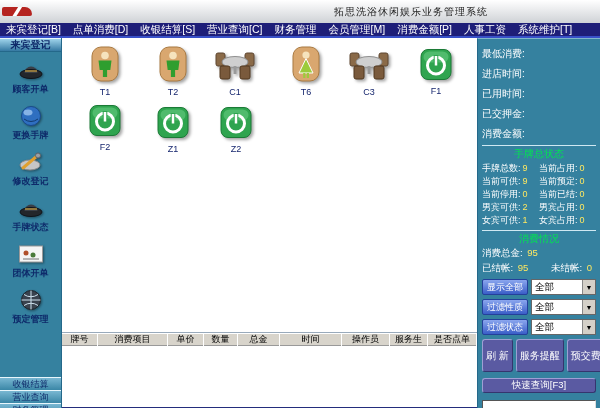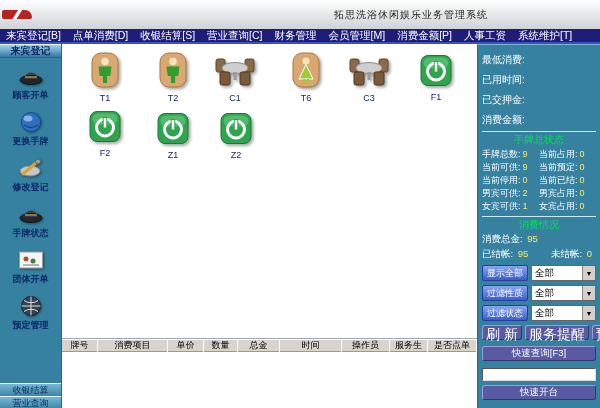--- a/index.html
+++ b/index.html
@@ -1,20 +1,20 @@
 <!DOCTYPE html>
 <html><head>
 <meta charset="utf-8">
 <style>
   * { margin:0; padding:0; box-sizing:border-box; font-family:"Liberation Sans","DejaVu Sans",sans-serif; }
   body { background:#888; }
   .window { width:600px; height:408px; position:relative; overflow:hidden; background:#35819f; }
 
   
-  .titlebar { height:29px; background:linear-gradient(#ffffff,#cfd2d6); display:flex; align-items:center; }
+  .titlebar { height:23px; background:linear-gradient(#ffffff,#cfd2d6); display:flex; align-items:center; }
   .app-logo { width:30px; height:9px; margin-left:2px; background:#b52420; border-radius:2px 7px 2px 2px; position:relative; overflow:hidden; }
   .app-logo::after { content:''; position:absolute; left:13px; top:-2px; width:4px; height:14px; background:#fff; transform:skewX(-32deg); }
   .title { margin-left:auto; margin-right:112px; font-size:10px; color:#222; letter-spacing:1px; }
 
   
   .menubar { height:15px; background:#1e1e78; display:flex; align-items:center; border-bottom:2px solid #3850c8; }
   .mi { color:#fff; font-size:10.5px; padding:0 6px; cursor:pointer; white-space:nowrap; }
 
   .body { display:flex; height:378px; }
 
@@ -54,21 +54,21 @@
   .stat-line.two { display:flex; justify-content:space-between; padding-right:4px; }
   .filter-row { display:flex; gap:3px; margin:4px 0; align-items:center; }
   .fbtn { width:46px; height:16px; font-size:9px; color:#fff; background:linear-gradient(#8aa6ee,#3a5ec8); border:1px solid #24409a;
           border-radius:2px; padding:0; cursor:pointer; white-space:nowrap; }
   .combo { flex:1; height:16px; background:#fff; border:1px solid #666; display:flex; align-items:center; font-size:9.5px; color:#000;
            padding-left:3px; cursor:pointer; }
   .combo .arrow { margin-left:auto; width:13px; height:100%; background:#d4d0c8; border-left:1px solid #888; display:flex;
                   align-items:center; justify-content:center; font-size:7px; color:#000; }
   .btn-row { display:flex; gap:3px; margin:4px 0 2px; }
   .pbtn { background:#5a5aa2; border:1px solid; border-color:#9e9ed4 #35356e #35356e #9e9ed4; border-radius:3px; color:#fff;
-          font-size:14px; height:15px; padding:0 3px; cursor:pointer; white-space:nowrap; }
+          font-size:10px; height:33px; padding:0 3px; cursor:pointer; white-space:nowrap; }
   .btn-row .pbtn { flex:1; }
   .pbtn.wide { width:100%; height:15px; margin:3px 0 2px; font-size:9.5px; }
   .tinput { width:100%; height:13px; border:1px solid; border-color:#555 #ddd #ddd #555; background:#fff; font-size:9px; padding:0 2px; }
 </style>
 </head>
 <body>
 
 <div class="window">
   <div class="titlebar">
     <div class="app-logo"></div>
@@ -231,20 +231,21 @@
           <div class="gh" style="width: 38px;">服务生</div>
           <div class="gh" style="width: 48px; flex: 1 1 0%;">是否点单</div>
         </div>
       <div class="grid-body"></div>
       <div class="bottom-strip"></div>
     </div>
 
     <div class="rpanel">
       <div id="infoFields">
           <div class="info-row">最低消费:</div>
+          <div class="info-row">进店时间:</div>
           <div class="info-row">已用时间:</div>
           <div class="info-row">已交押金:</div>
           <div class="info-row">消费金额:</div>
         </div>
       <div class="hr"></div>
       <div class="sec-header">手牌总状态</div>
       <div class="stats" id="statsGrid">
           <div class="stat"><span>手牌总数:</span><span class="val">9</span></div>
           <div class="stat"><span>当前占用:</span><span class="val">0</span></div>
           <div class="stat"><span>当前可供:</span><span class="val">9</span></div>

